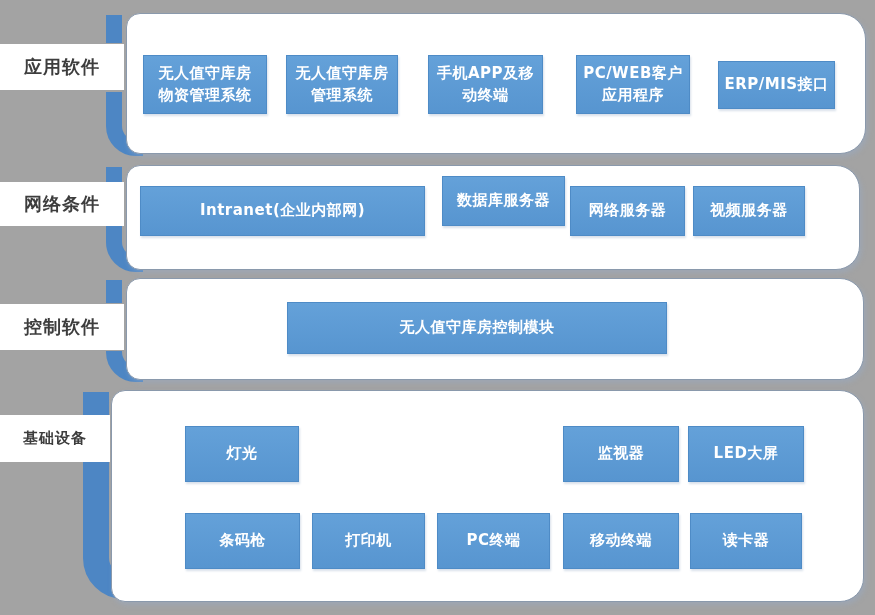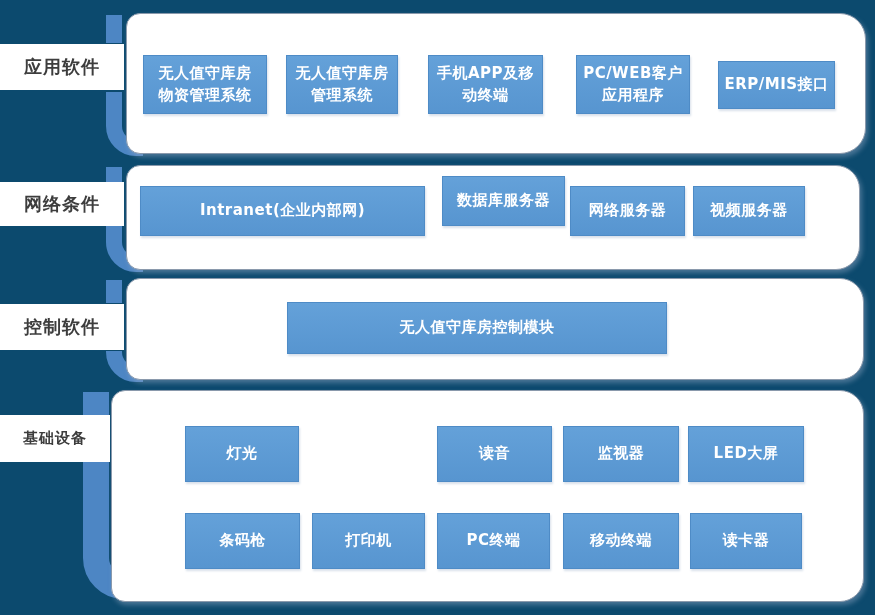--- a/index.html
+++ b/index.html
@@ -1,17 +1,17 @@
 <!DOCTYPE html>
 <html><head>
 <meta charset="utf-8">
 <style>
   html,body{margin:0;padding:0;background:#ffffff;}
   .stage{
-    position:relative;width:875px;height:615px;background:#0c4a6e;overflow:hidden;
+    position:relative;width:875px;height:615px;background:#a3a3a3;overflow:hidden;
     font-family:"DejaVu Sans","Liberation Sans",sans-serif;
   }
   .band{
     position:absolute;background:#ffffff;border:1px solid #8a99ac;
     box-shadow:2px 3px 5px rgba(150,170,200,.45);
     z-index:1;
   }
   .band1{left:126px;top:13px;width:738px;height:139px;border-radius:14px 26px 26px 14px;}
   .band2{left:126px;top:165px;width:732px;height:103px;border-radius:14px 24px 24px 14px;}
   .band3{left:126px;top:278px;width:736px;height:100px;border-radius:14px 24px 24px 14px;}
@@ -71,21 +71,20 @@
   <div class="cbox" style="left:718px;top:61px;width:115px;height:46px">ERP/MIS接口</div>
 
   <div class="cbox" style="left:140px;top:186px;width:283px;height:48px">Intranet(企业内部网)</div>
   <div class="cbox" style="left:442px;top:176px;width:121px;height:48px">数据库服务器</div>
   <div class="cbox" style="left:570px;top:186px;width:113px;height:48px">网络服务器</div>
   <div class="cbox" style="left:693px;top:186px;width:110px;height:48px">视频服务器</div>
 
   <div class="cbox" style="left:287px;top:302px;width:378px;height:50px">无人值守库房控制模块</div>
 
   <div class="cbox" style="left:185px;top:426px;width:112px;height:54px">灯光</div>
-  <div class="cbox" style="left:437px;top:426px;width:113px;height:54px">读音</div>
   <div class="cbox" style="left:563px;top:426px;width:114px;height:54px">监视器</div>
   <div class="cbox" style="left:185px;top:513px;width:113px;height:54px">条码枪</div>
 
   <div class="cbox" style="left:688px;top:426px;width:114px;height:54px">LED大屏</div>
   <div class="cbox" style="left:312px;top:513px;width:111px;height:54px">打印机</div>
   <div class="cbox" style="left:437px;top:513px;width:111px;height:54px">PC终端</div>
   <div class="cbox" style="left:563px;top:513px;width:114px;height:54px">移动终端</div>
   <div class="cbox" style="left:690px;top:513px;width:110px;height:54px">读卡器</div>
 
 </div>

